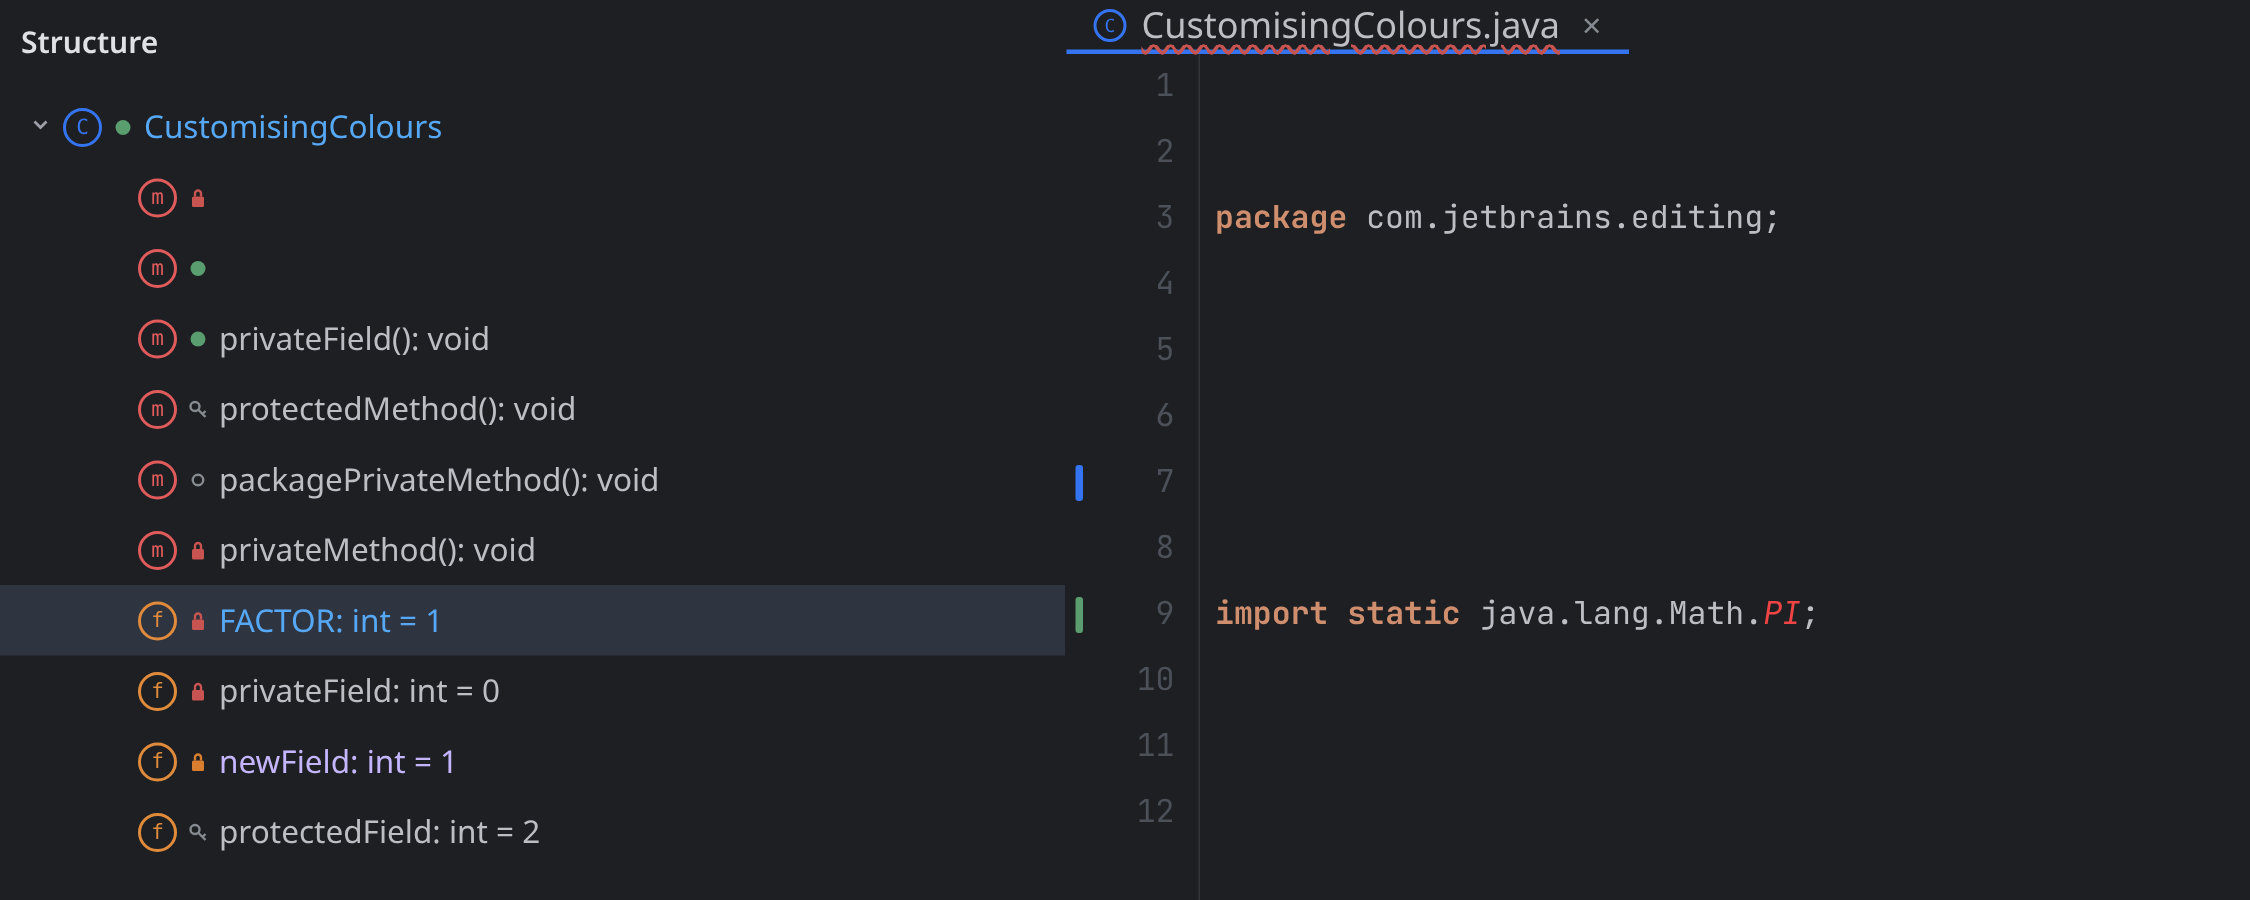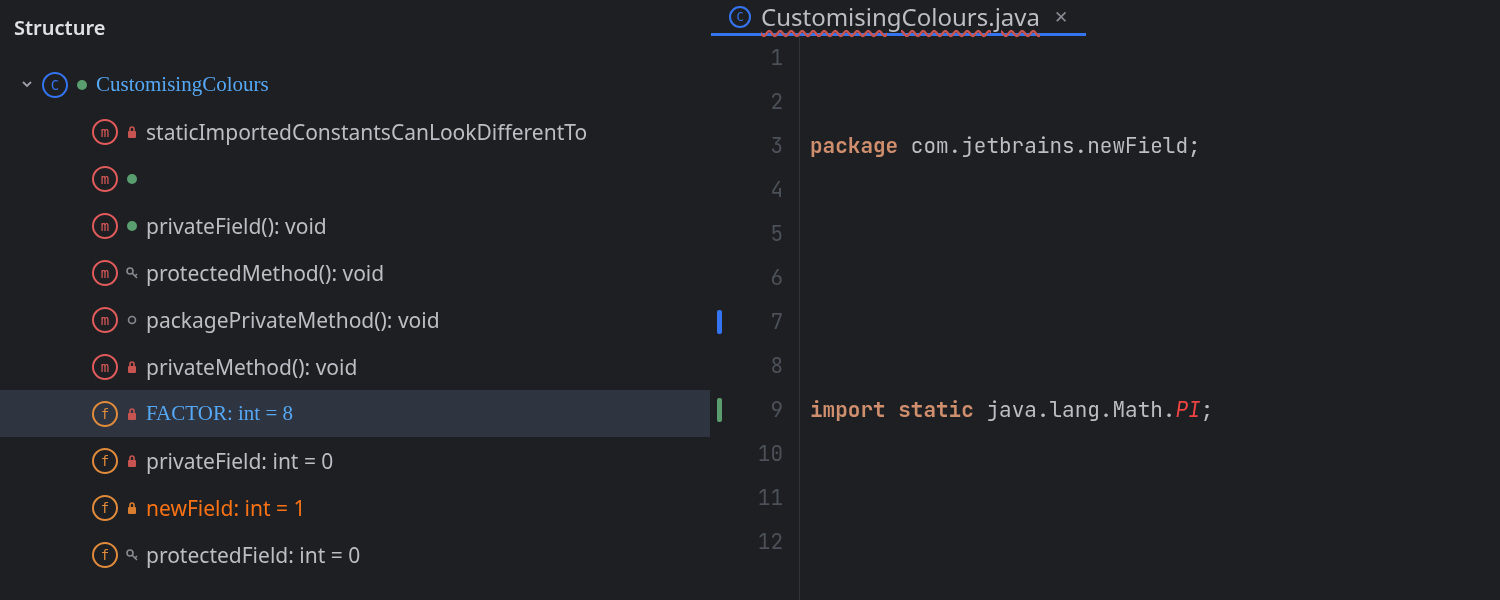--- a/index.html
+++ b/index.html
@@ -73,22 +73,22 @@
   }
   .lock-red { color: #c75450; }
   .lock-orange { color: #d97d2e; }
   .dot-green { color: #5a9e6f; }
   .key-grey { color: #868a91; }
   .circle-grey { color: #868a91; }
   .item-label {
     color: #bcbec4;
     font-size: 21px;
   }
-  .item-label.blue { color: #56a8f5; font-family: Liberation Serif, serif; }
-  .item-label.green { color: #f97316; }
+  .item-label.blue { color: #56a8f5; }
+  .item-label.green { color: #c4b5fd; }
   .editor-panel {
     flex: 1;
     height: 100%;
     background: #1e1f22;
     border-left: 1px solid #1e1f22;
     display: flex;
     flex-direction: column;
   }
   .tab-bar {
     height: 56px;
@@ -184,21 +184,20 @@
     </div>
 
     <div class="tree-row nested">
       <span class="icon-badge icon-method">m</span>
       <span class="vis-icon lock-red">
         <svg width="12" height="14" viewBox="0 0 12 14">
             <rect x="2" y="6" width="8" height="7" rx="1" fill="#c75450"></rect>
             <path d="M4 6 V4 a2 2 0 0 1 4 0 V6" stroke="#c75450" stroke-width="1.6" fill="none"></path>
           </svg>
       </span>
-      <span class="item-label">staticImportedConstantsCanLookDifferentTo</span>
     </div>
 
     <div class="tree-row nested">
       <span class="icon-badge icon-method">m</span>
       <span class="vis-icon dot-green">
         <svg width="12" height="12" viewBox="0 0 12 12">
             <circle cx="6" cy="6" r="5" fill="#5a9e6f"></circle>
           </svg>
       </span>
     </div>
@@ -246,21 +245,21 @@
     </div>
 
     <div class="tree-row nested selected">
       <span class="icon-badge icon-field">f</span>
       <span class="vis-icon lock-red">
         <svg width="12" height="14" viewBox="0 0 12 14">
             <rect x="2" y="6" width="8" height="7" rx="1" fill="#c75450"></rect>
             <path d="M4 6 V4 a2 2 0 0 1 4 0 V6" stroke="#c75450" stroke-width="1.6" fill="none"></path>
           </svg>
       </span>
-      <span class="item-label blue">FACTOR: int = 8</span>
+      <span class="item-label blue">FACTOR: int = 1</span>
     </div>
 
     <div class="tree-row nested">
       <span class="icon-badge icon-field">f</span>
       <span class="vis-icon lock-red">
         <svg width="12" height="14" viewBox="0 0 12 14">
             <rect x="2" y="6" width="8" height="7" rx="1" fill="#c75450"></rect>
             <path d="M4 6 V4 a2 2 0 0 1 4 0 V6" stroke="#c75450" stroke-width="1.6" fill="none"></path>
           </svg>
       </span>
@@ -279,21 +278,21 @@
     </div>
 
     <div class="tree-row nested">
       <span class="icon-badge icon-field">f</span>
       <span class="vis-icon key-grey">
         <svg width="14" height="14" viewBox="0 0 14 14">
             <circle cx="5" cy="5" r="3" stroke="#868a91" stroke-width="1.6" fill="none"></circle>
             <path d="M7 7 L12 12 M10 10 L12 8" stroke="#868a91" stroke-width="1.6"></path>
           </svg>
       </span>
-      <span class="item-label">protectedField: int = 0</span>
+      <span class="item-label">protectedField: int = 2</span>
     </div>
 
   </div>
 </div>
 
 <div class="editor-panel">
   <div class="tab-bar">
     <div class="tab">
       <span class="icon-badge icon-class" style="width:22px;height:22px;font-size:12px;">C</span>
       <span class="tab-title">CustomisingColours.java</span>
@@ -309,21 +308,21 @@
       <div class="gutter-line">5</div>
       <div class="gutter-line">6</div>
       <div class="gutter-line"><span class="gutter-mark mark-blue"></span><span>7</span></div>
       <div class="gutter-line">8</div>
       <div class="gutter-line"><span class="gutter-mark mark-green"></span><span>9</span></div>
       <div class="gutter-line">10</div>
       <div class="gutter-line">11</div>
       <div class="gutter-line">12</div>
     </div>
     <div class="code">
-      <div class="code-line"><span class="kw">package</span><span class="pkg"> com.jetbrains.newField;</span></div>
+      <div class="code-line"><span class="kw">package</span><span class="pkg"> com.jetbrains.editing;</span></div>
       <div class="code-line"></div>
       <div class="code-line"><span class="kw">import</span> <span class="kw">static</span><span class="pkg"> java.lang.Math.</span><span class="static-ident">PI</span><span class="semi">;</span></div>
       <div class="code-line"></div>
       
       
       
       
       
       
       

